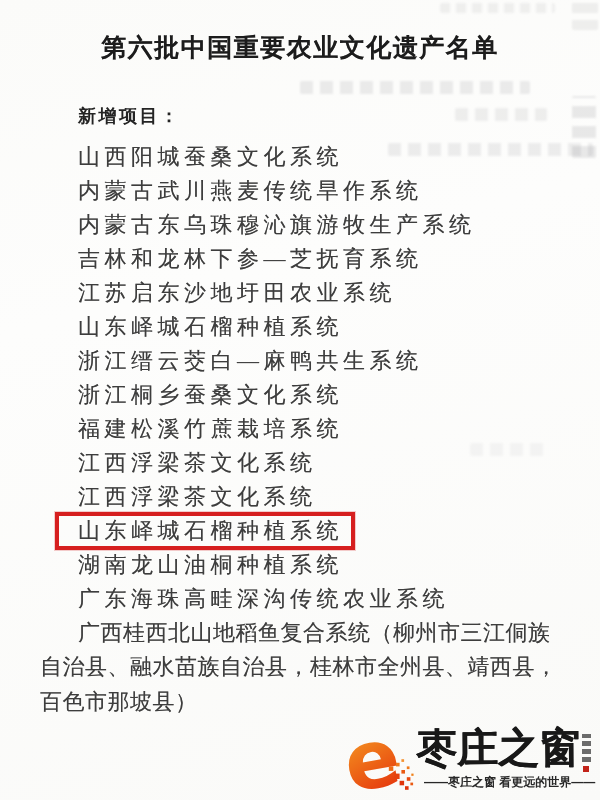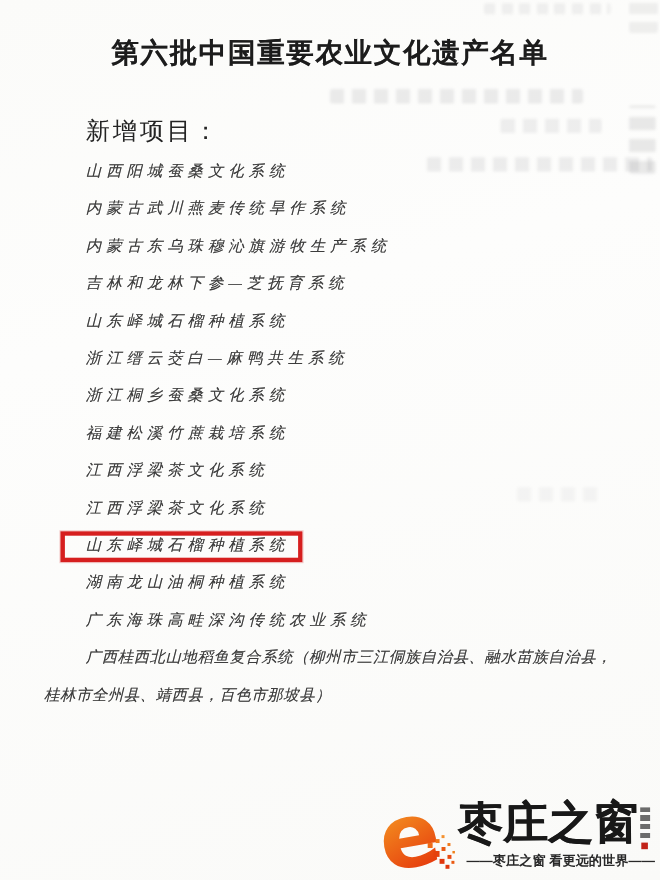--- a/index.html
+++ b/index.html
@@ -11,32 +11,31 @@
   }
 
   
   .doc-title {
     position:absolute; top:31px; left:0; right:0; margin:0;
     text-align:center; font-size:25px; font-weight:700;
     letter-spacing:1.5px; color:#1c1c1c;
     text-shadow:0 0 0.6px rgba(30,30,30,.6);
   }
   .section-label {
-    position:absolute; top:104px; left:78px; font-size:22px; font-weight:400;
+    position:absolute; top:104px; left:78px; font-size:18px; font-weight:700;
     letter-spacing:2.5px; color:#242424;
     font-family:"Liberation Sans", sans-serif;
   }
 
   
   .list { position:absolute; top:147px; left:40px; width:527px; }
   .list p.item {
-    margin:0 0 14.5px 0; line-height:19.5px; font-size:14px;
+    margin:0 0 14.5px 0; line-height:19.5px; font-size:22px;
     letter-spacing:4.5px; color:#3d3d3d; text-indent:38px;
     text-shadow:0 0 0.5px rgba(70,70,70,.55);
-    font-style:italic;
   }
   .list p.item.long {
     letter-spacing:0.5px; line-height:34.5px; margin-top:-7.5px; margin-bottom:0;
   }
   .item-text.highlighted {
     border:4px solid var(--hl);
     padding:2px 8px 3px 19px; margin-left:-23px;
     box-shadow:0 0 0 1px rgba(214,31,31,.22);
   }
 
@@ -95,20 +94,21 @@
   <div class="list">
 
       <p class="item"><span class="item-text">山西阳城蚕桑文化系统</span></p>
 
       <p class="item"><span class="item-text">内蒙古武川燕麦传统旱作系统</span></p>
 
       <p class="item"><span class="item-text">内蒙古东乌珠穆沁旗游牧生产系统</span></p>
 
       <p class="item"><span class="item-text">吉林和龙林下参—芝抚育系统</span></p>
 
+      <p class="item"><span class="item-text">江苏启东沙地圩田农业系统</span></p>
 
       <p class="item"><span class="item-text">山东峄城石榴种植系统</span></p>
 
       <p class="item"><span class="item-text">浙江缙云茭白—麻鸭共生系统</span></p>
 
       <p class="item"><span class="item-text">浙江桐乡蚕桑文化系统</span></p>
 
 
       <p class="item"><span class="item-text">福建松溪竹蔗栽培系统</span></p>
 

